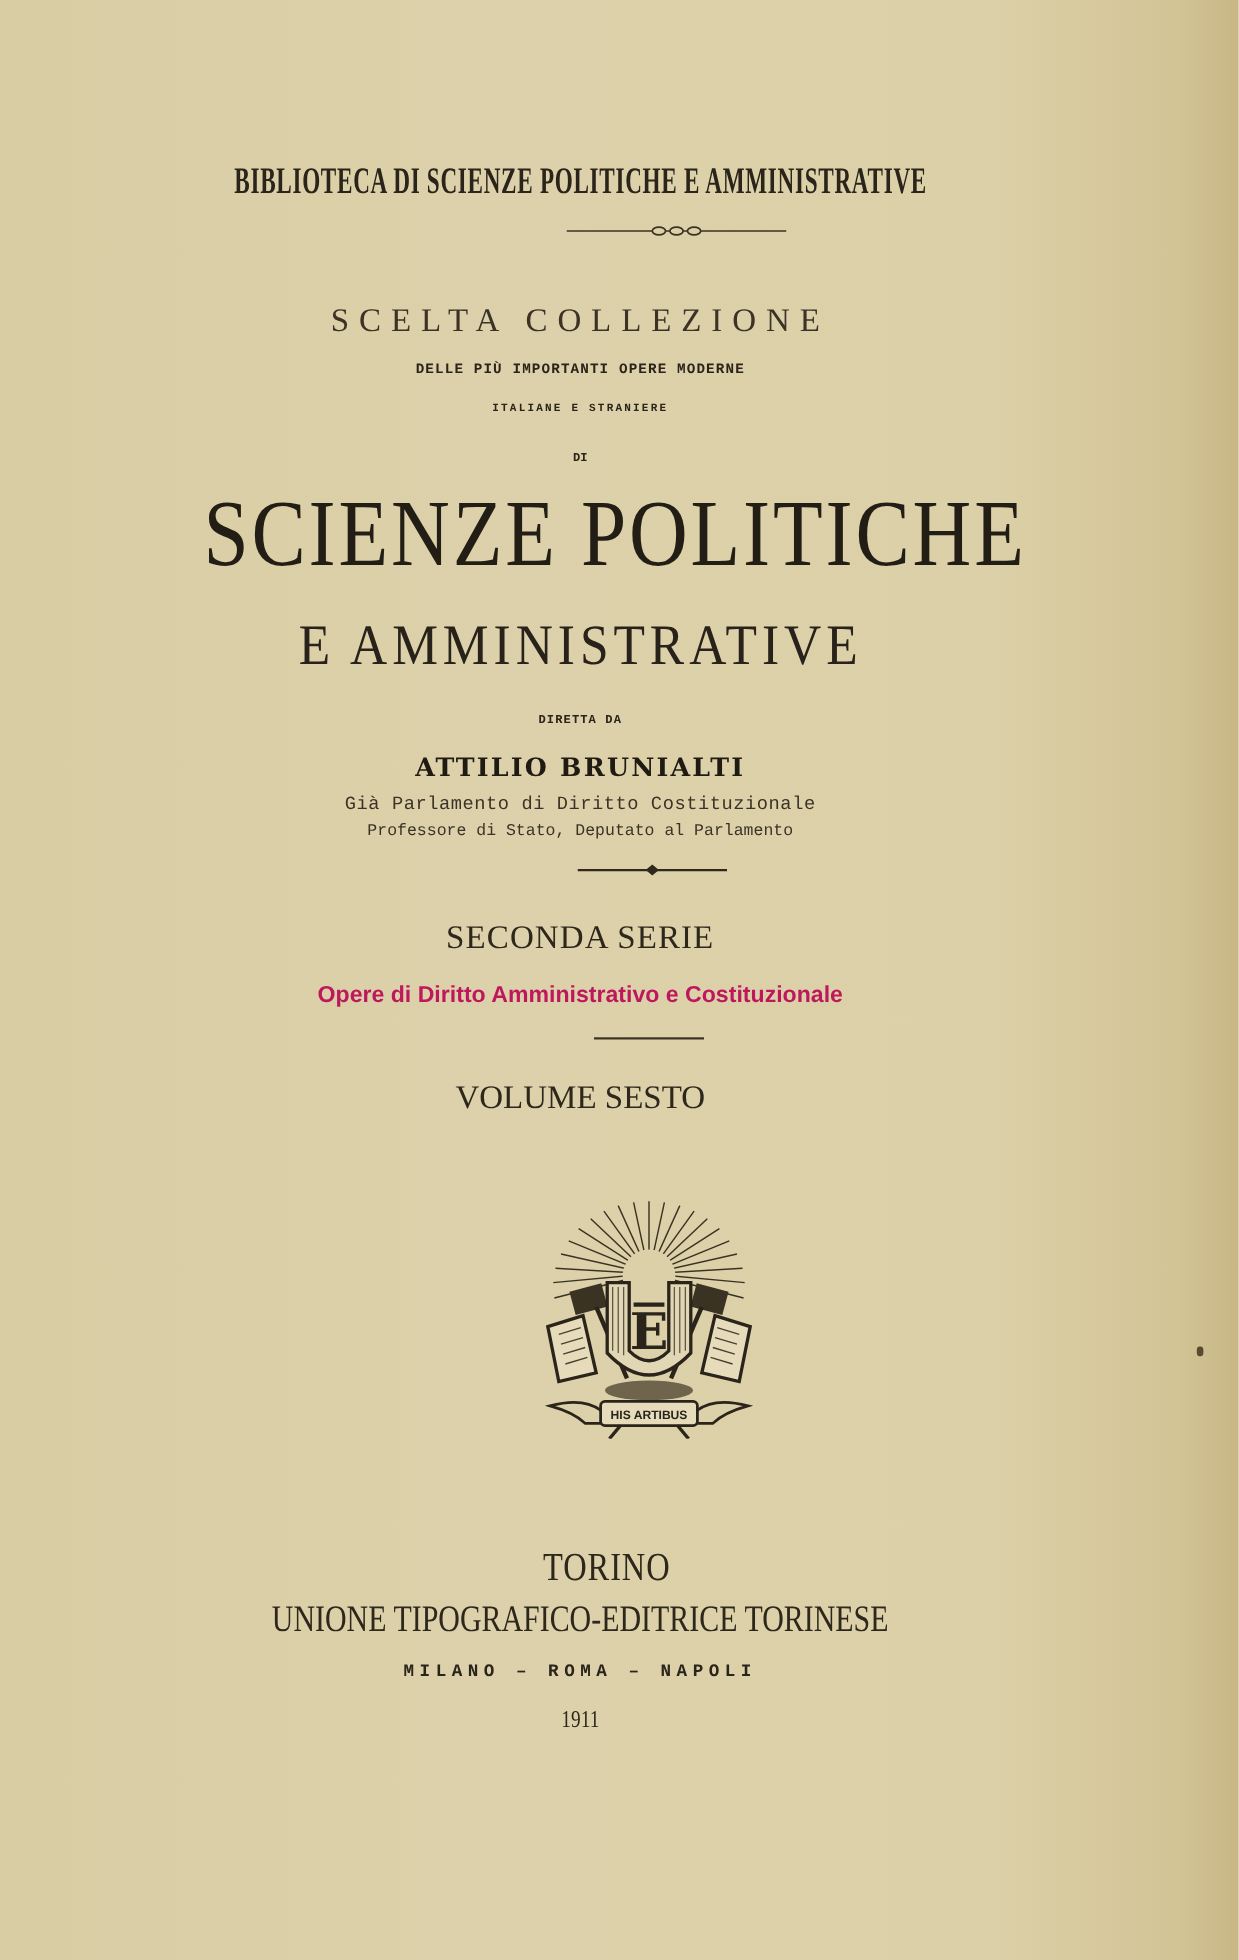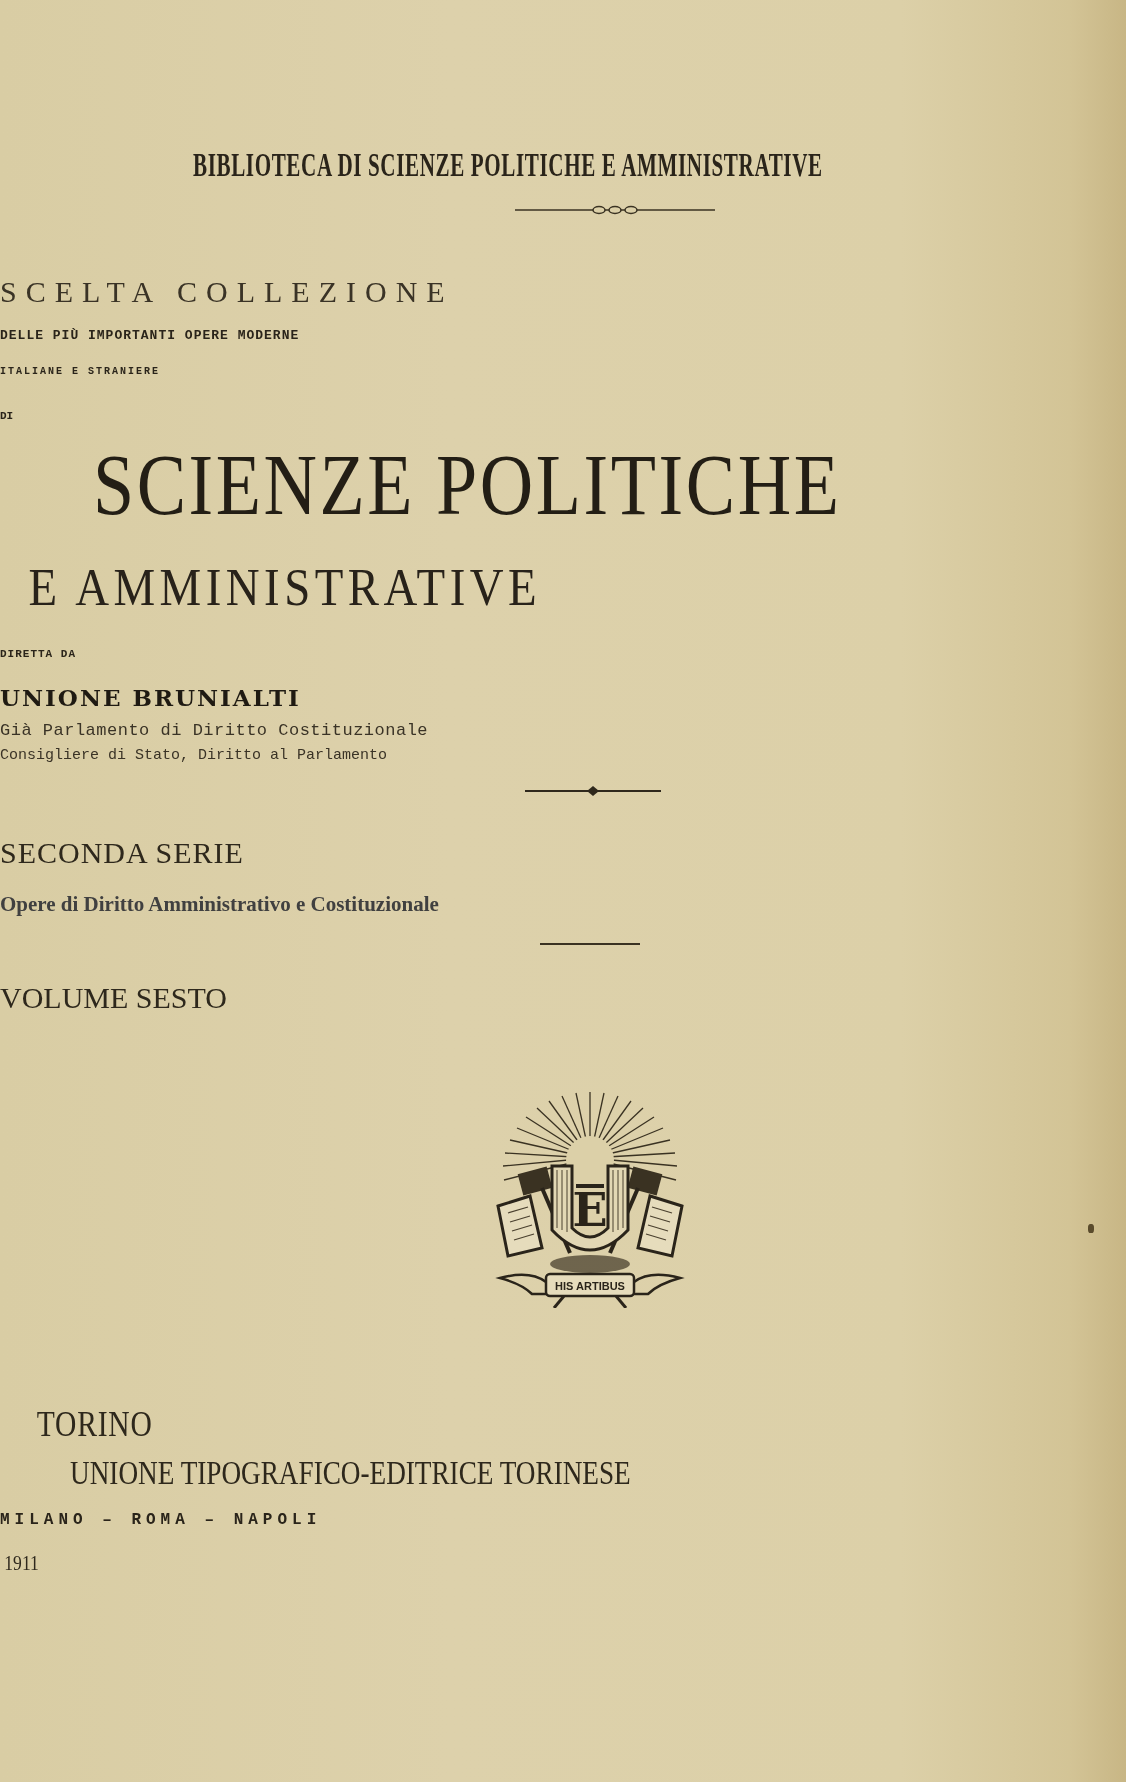--- a/index.html
+++ b/index.html
@@ -2,21 +2,21 @@
 <html><head>
 <meta charset="utf-8">
 <style>
   html, body { margin:0; padding:0; }
   body {
     width:1126px; height:1782px; overflow:hidden; position:relative;
     background: linear-gradient(90deg, #d9cda4 0%, #ddd1ab 40%, #dcd0a8 80%, #d3c496 95%, #c8b685 100%);
     color:#2a241a;
     font-family: "DejaVu Serif", serif;
   }
-  .line { position:absolute; left:0; width:1055px; white-space:nowrap; line-height:1; }
+  .line { position:absolute; left:0; width:1055px; text-align:center; white-space:nowrap; line-height:1; }
   .condensed { font-family:"Liberation Serif", serif; display:inline-block; transform-origin:center; }
   .mono { font-family:"Liberation Mono", monospace; }
   .bold { font-weight:bold; }
   .rule { position:absolute; height:2px; background:#3a3222; }
   .spot { position:absolute; width:6px; height:9px; background:#5a4b2c; border-radius:40%; }
 </style>
 </head>
 <body>
 
 <div>
@@ -54,42 +54,42 @@
 
   <div class="line" style="top:562px;">
     <span class="condensed" style="font-size:52px; transform:scaleX(0.9); letter-spacing:5px; color:#28221a;">E AMMINISTRATIVE</span>
   </div>
 
   <div class="line" style="top:644px;">
     <span class="mono bold" style="font-size:11px; letter-spacing:1px;">DIRETTA DA</span>
   </div>
 
   <div class="line" style="top:686px;">
-    <span class="bold" style="font-family:'DejaVu Serif', serif; font-size:23px; letter-spacing:2px; color:#1f1a12;">UNIONE BRUNIALTI</span>
+    <span class="bold" style="font-family:'DejaVu Serif', serif; font-size:23px; letter-spacing:2px; color:#1f1a12;">ATTILIO BRUNIALTI</span>
   </div>
 
   <div class="line" style="top:722px;">
     <span class="mono" style="font-size:17px; letter-spacing:0.5px; color:#3a3326;">Già Parlamento di Diritto Costituzionale</span>
   </div>
 
   <div class="line" style="top:746px;">
-    <span class="mono" style="font-size:15px; color:#3a3326;">Consigliere di Stato, Diritto al Parlamento</span>
+    <span class="mono" style="font-size:15px; color:#3a3326;">Professore di Stato, Deputato al Parlamento</span>
   </div>
 
   <svg style="position:absolute; left:525px; top:784px;" width="136" height="14" viewBox="0 0 136 14">
     <line x1="0" y1="7" x2="136" y2="7" stroke="#2f281c" stroke-width="2"></line>
     <polygon points="68,2 74,7 68,12 62,7" fill="#2f281c"></polygon>
   </svg>
 
   <div class="line" style="top:838px;">
     <span style="font-family:'Liberation Serif', serif; font-size:30px; font-variant:small-caps; letter-spacing:1px; color:#2e281c;">SECONDA SERIE</span>
   </div>
 
   <div class="line" style="top:894px;">
-    <span class="bold" style="font-family:Liberation Serif, serif; font-size:21px; color:#404040;">Opere di Diritto Amministrativo e Costituzionale</span>
+    <span class="bold" style="font-family:Liberation Sans, sans-serif; font-size:21px; color:#be185d;">Opere di Diritto Amministrativo e Costituzionale</span>
   </div>
 
   <div class="rule" style="left:540px; top:943px; width:100px;"></div>
 
   <div class="line" style="top:983px;">
     <span style="font-family:'Liberation Serif', serif; font-size:30px; font-variant:small-caps; color:#2e281c;">VOLUME SESTO</span>
   </div>
 
   <svg style="position:absolute; left:480px; top:1088px;" width="220" height="220" viewBox="0 0 220 220">
     <g stroke="#3a3222" stroke-width="1.3">

